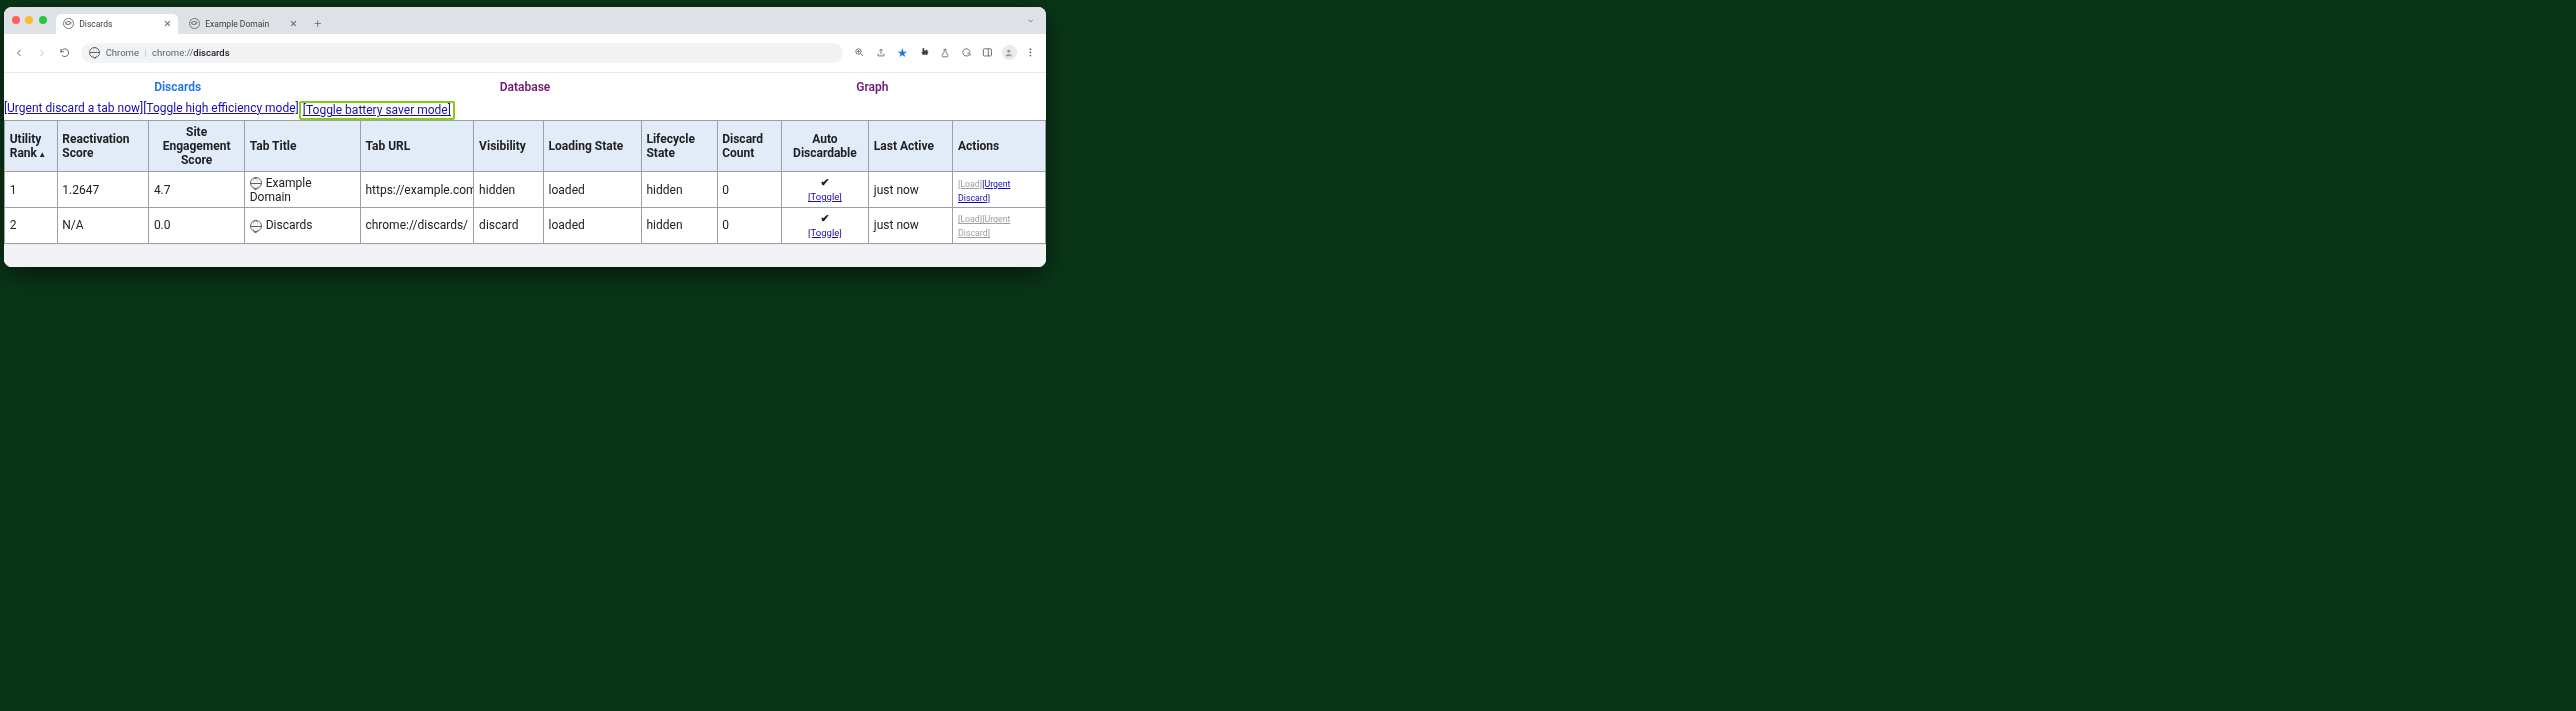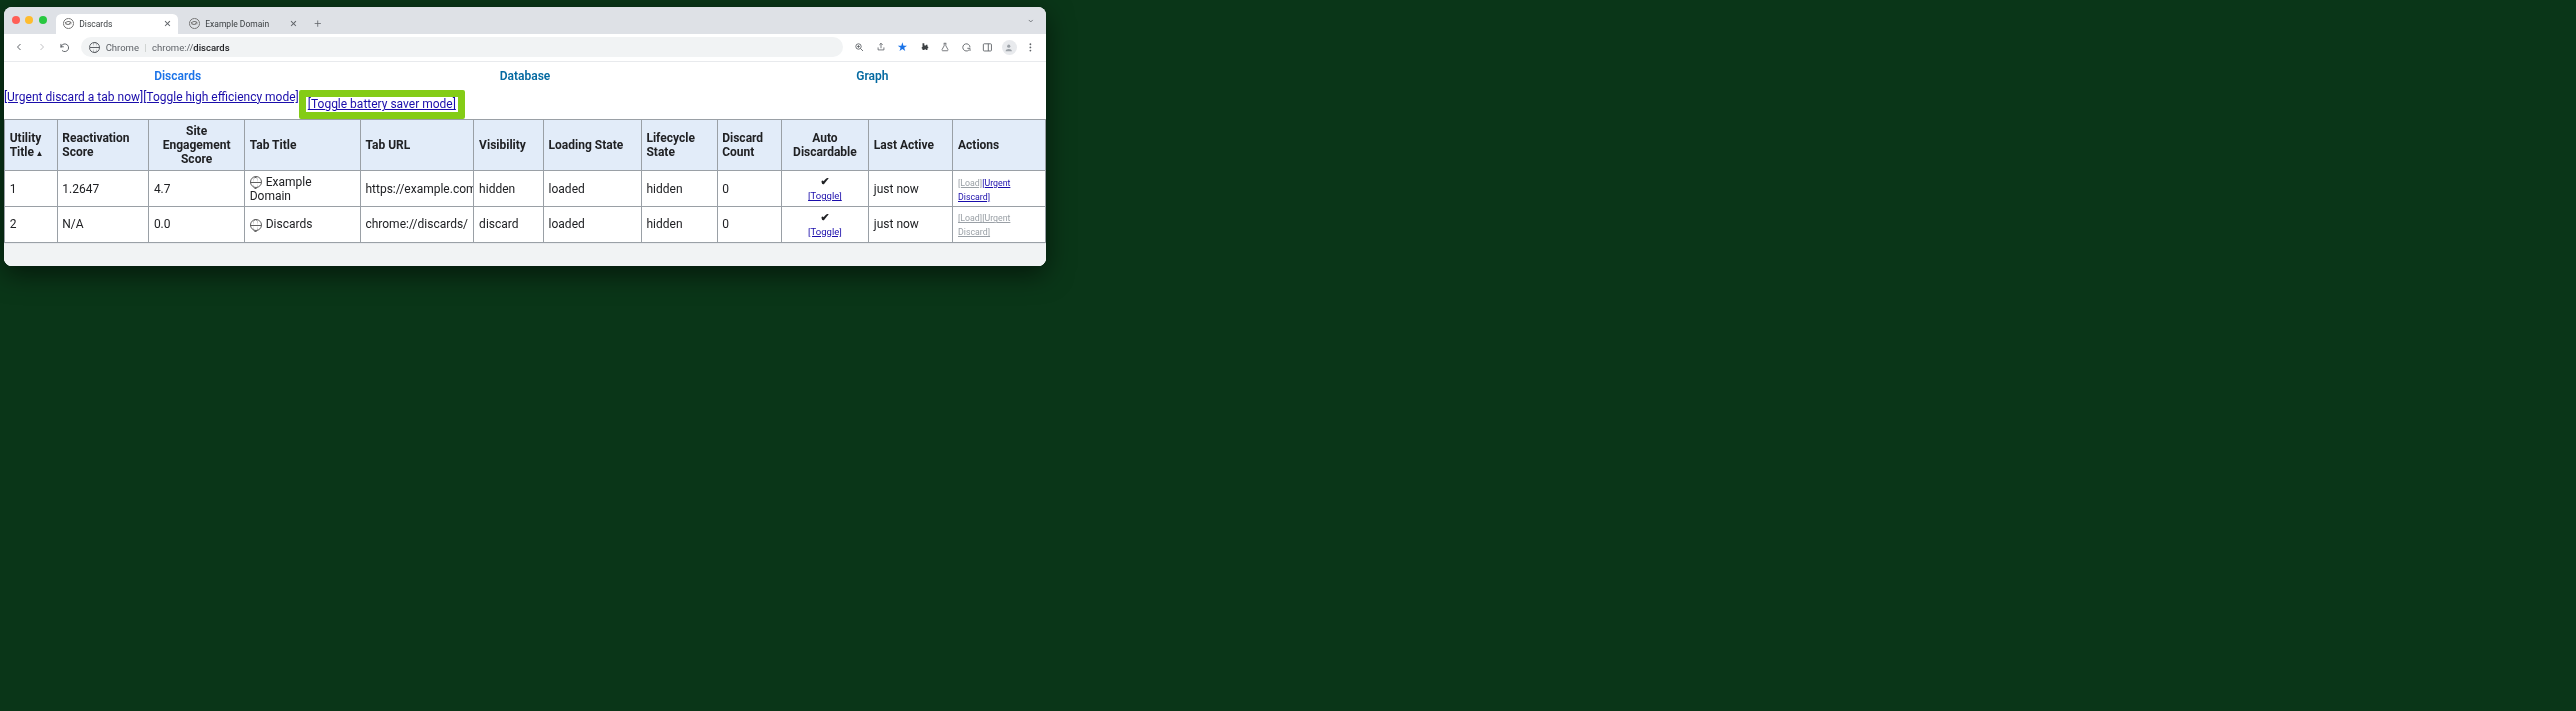--- a/index.html
+++ b/index.html
@@ -77,21 +77,21 @@
     color:#5f6368;font-size:12px;margin-left:4px;margin-bottom:0.7px;
   }
   .tabstrip .chev {
     margin-left:auto;
     margin-right:5.4px;
     color:#5f6368;
     align-self:center;
   }
   
   .toolbar {
-    height:28px;
+    height:39px;
     background:#fff;
     border-bottom:0.7px solid #e8eaed;
     display:flex; align-items:center;
     padding:0 5.4px;
     gap:2.7px;
   }
   .tbtn {
     width:20px;height:20px;border-radius:50%;
     display:flex;align-items:center;justify-content:center;
     color:#5f6368;
@@ -125,36 +125,36 @@
   
   .content { background:#fff; }
   .navrow {
     display:flex;
     height:28px;
     align-items:center;
   }
   .navrow .navitem{
     flex:1;text-align:center;
     font-size:12px;font-weight:600;
-    color:#0369a1;
+    color:#701a75;
   }
   .navrow .navitem.active{color:#1a73e8;}
   
   .linkrow{
     display:flex;
     padding:0;
     font-size:12px;
   }
   .linkrow a{
     color:#1a0dab;
     text-decoration:underline;
     white-space:nowrap;
   }
   .highlight-box{
-    border:7px solid #84cc16;
+    border:2px solid #84cc16;
     border-radius:2px;
     padding:0.7px 2px;
     display:inline-block;
   }
   
   table{
     width:100%;
     border-collapse:collapse;
     table-layout:fixed;
   }
@@ -323,21 +323,21 @@
           <col style="width:66px">
         <col style="width:93px">
           <col style="width:72px">
           <col style="width:61px">
         <col style="width:83px">
           <col style="width:80px">
           <col style="width:88px">
       </colgroup>
       <thead>
         <tr>
-          <th><span>Utility Title</span><span class="sort">▲</span></th>
+          <th><span>Utility Rank</span><span class="sort">▲</span></th>
           <th>Reactivation Score</th>
           <th class="center">Site Engagement Score</th>
           <th>Tab Title</th>
           <th>Tab URL</th>
           <th>Visibility</th>
           <th>Loading State</th>
           <th>Lifecycle State</th>
           <th>Discard Count</th>
           <th class="center">Auto Discardable</th>
           <th>Last Active</th>

